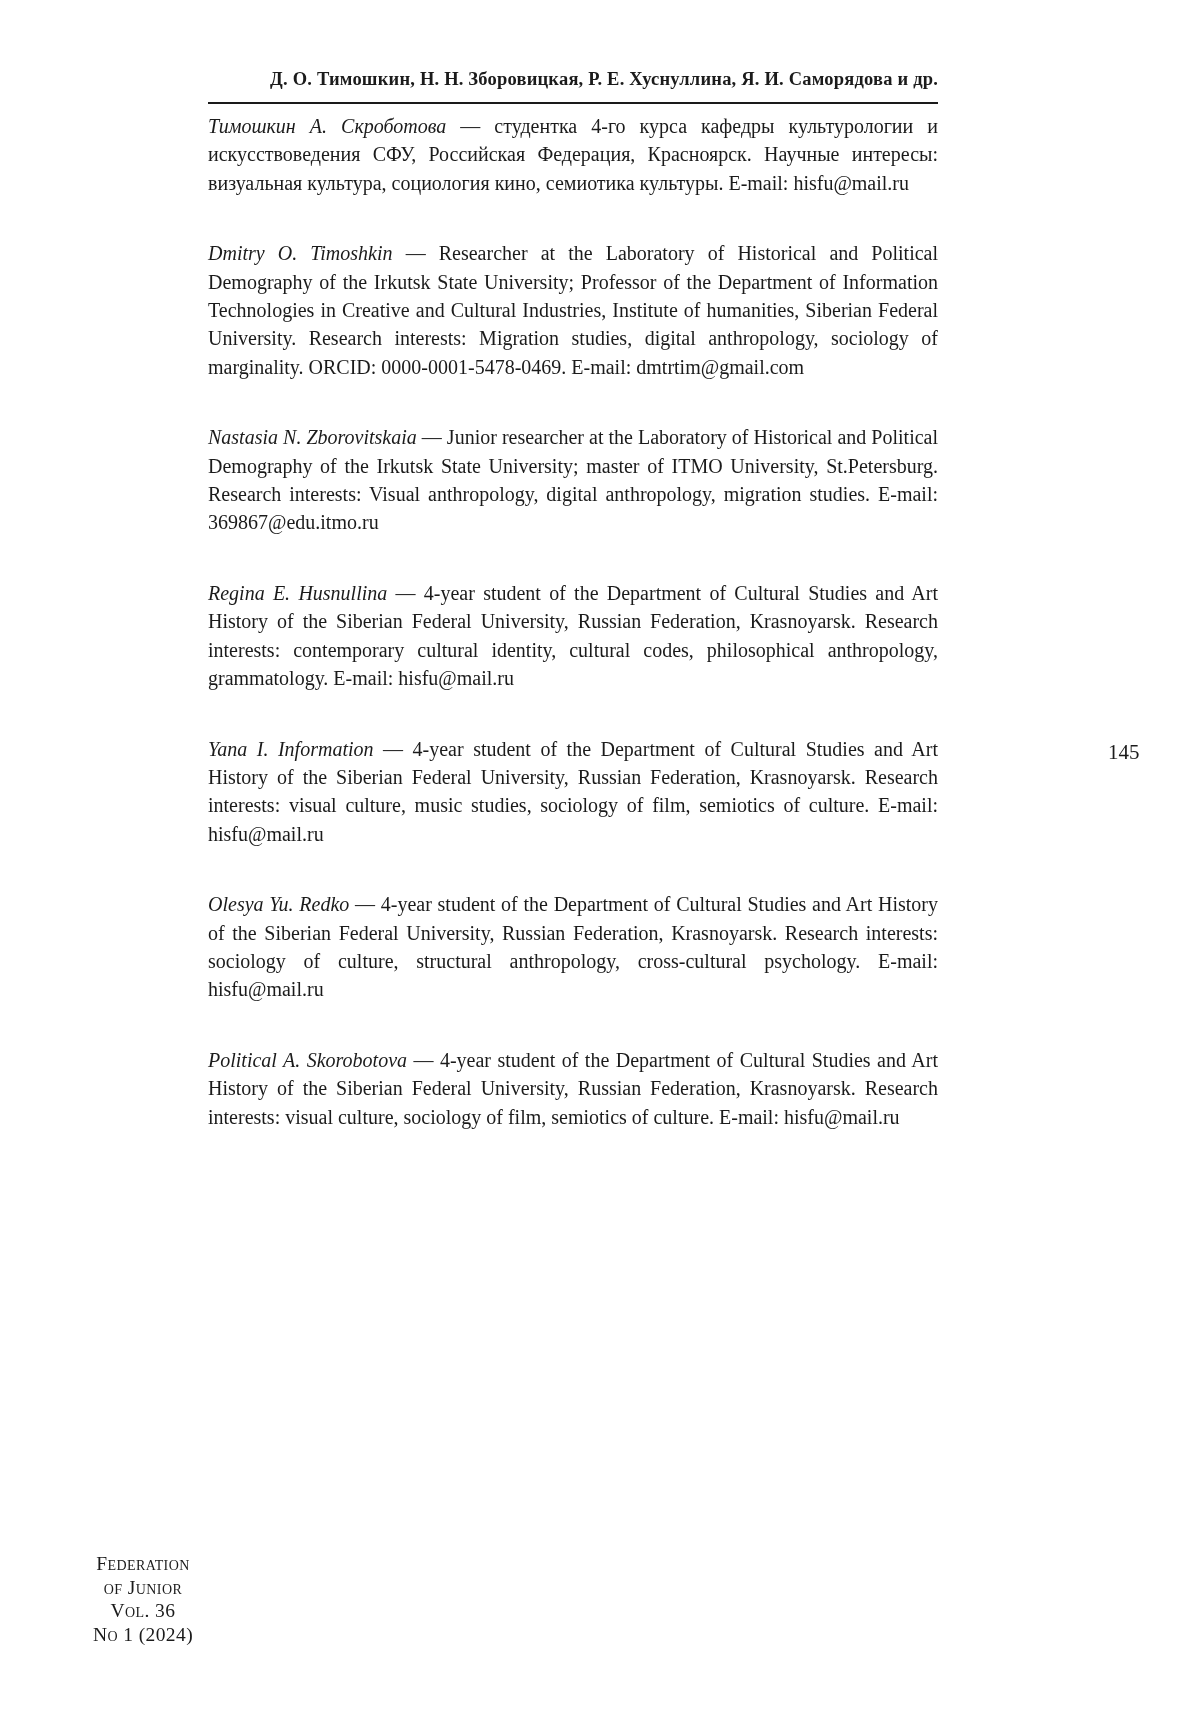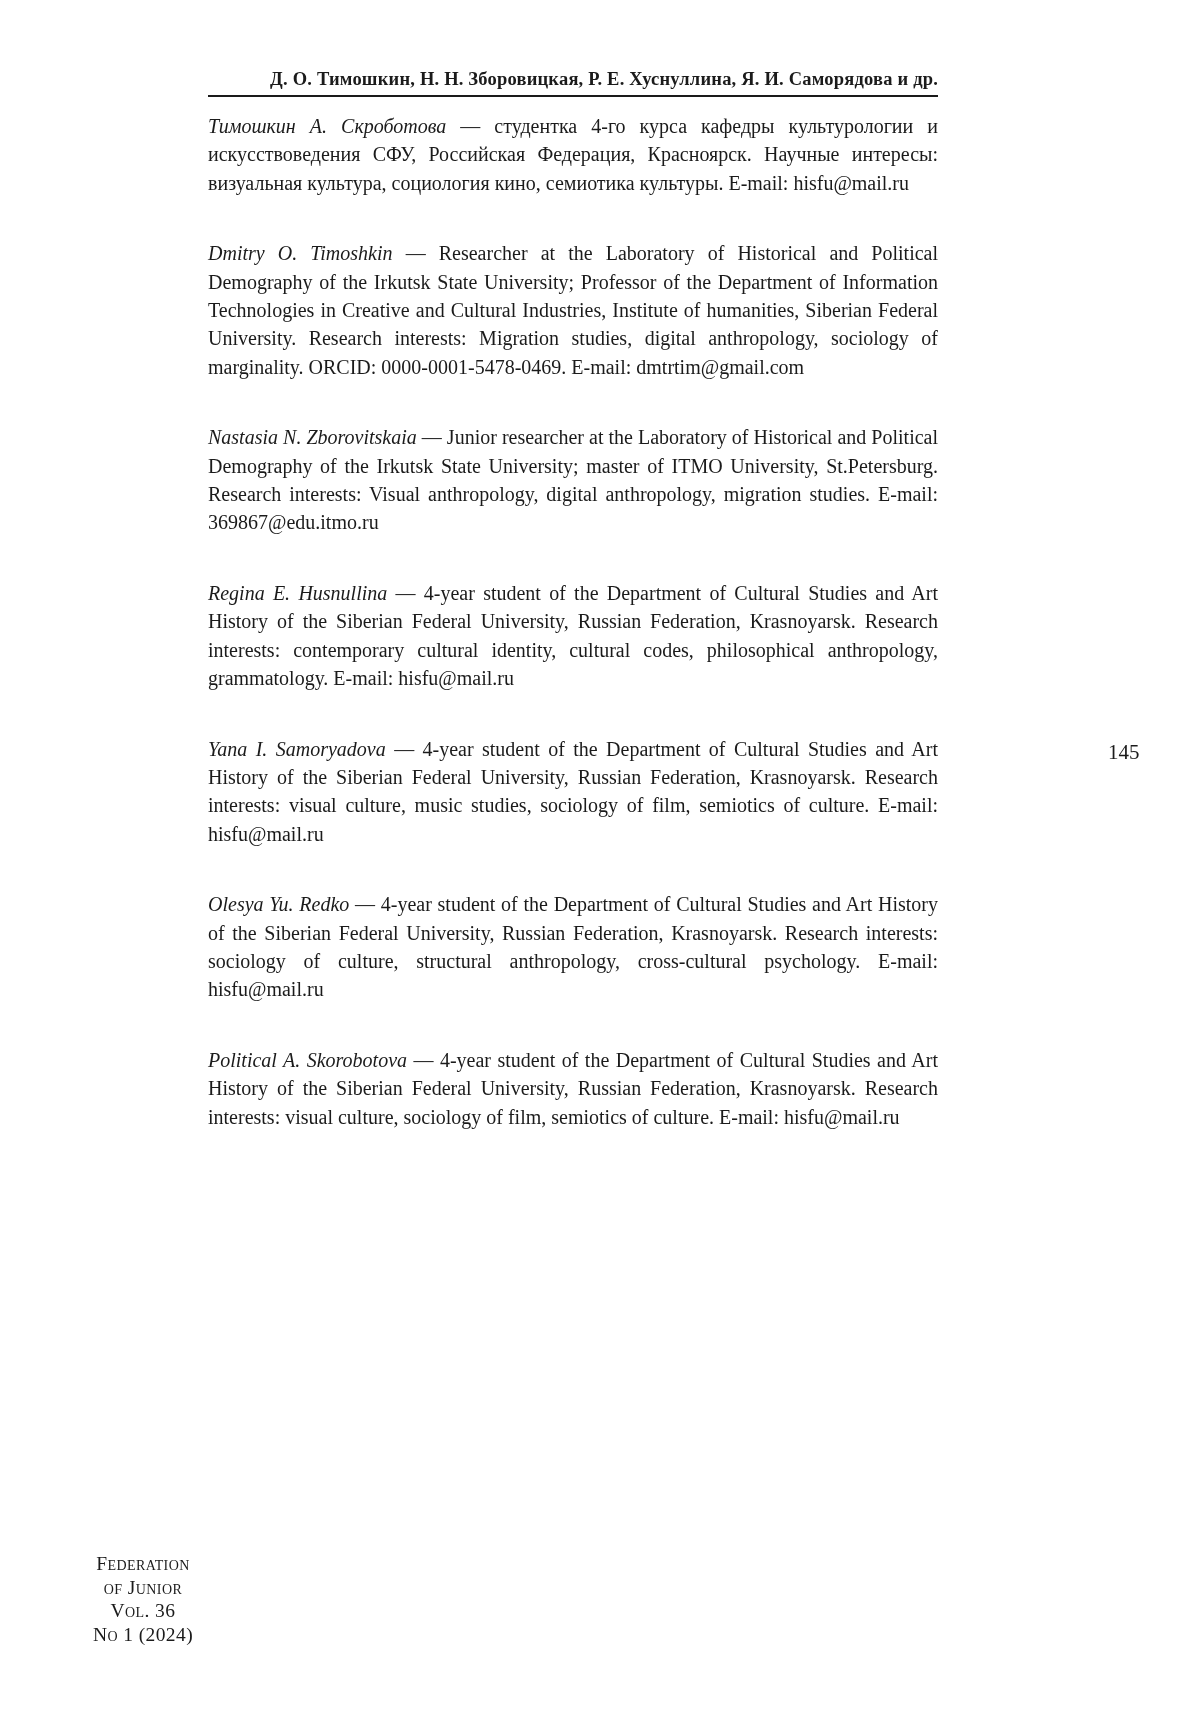--- a/index.html
+++ b/index.html
@@ -19,21 +19,21 @@
   .running-head {
     position: absolute;
     left: 208px;
     top: 68px;
     width: 730px;
     text-align: right;
     font-weight: bold;
     font-size: 18.5px;
     line-height: 22px;
     letter-spacing: 0.2px;
-    padding-bottom: 5px;
+    padding-bottom: 12px;
     border-bottom: 2px solid #1a1a1a;
     white-space: nowrap;
   }
   .bio-column {
     position: absolute;
     left: 208px;
     top: 112px;
     width: 730px;
   }
   .bio-column p {
@@ -88,21 +88,21 @@
       <span class="bio-name">Nastasia N. Zborovitskaia</span>
       <span>— Junior researcher at the Laboratory of Historical and Political Demography of the Irkutsk State University; master of ITMO University, St.Petersburg. Research interests: Visual anthropology, digital anthropology, migration studies. E-mail: 369867@edu.itmo.ru</span>
     </p>
 
     <p>
       <span class="bio-name">Regina E. Husnullina</span>
       <span>— 4-year student of the Department of Cultural Studies and Art History of the Siberian Federal University, Russian Federation, Krasnoyarsk. Research interests: contemporary cultural identity, cultural codes, philosophical anthropology, grammatology. E-mail: hisfu@mail.ru</span>
     </p>
 
     <p>
-      <span class="bio-name">Yana I. Samoryadova</span>
+      <span class="bio-name">Yana I. Information</span>
       <span>— 4-year student of the Department of Cultural Studies and Art History of the Siberian Federal University, Russian Federation, Krasnoyarsk. Research interests: visual culture, music studies, sociology of film, semiotics of culture. E-mail: hisfu@mail.ru</span>
     </p>
 
     <p>
       <span class="bio-name">Olesya Yu. Redko</span>
       <span>— 4-year student of the Department of Cultural Studies and Art History of the Siberian Federal University, Russian Federation, Krasnoyarsk. Research interests: sociology of culture, structural anthropology, cross-cultural psychology. E-mail: hisfu@mail.ru</span>
     </p>
 
     <p>
       <span class="bio-name">Political A. Skorobotova</span>

